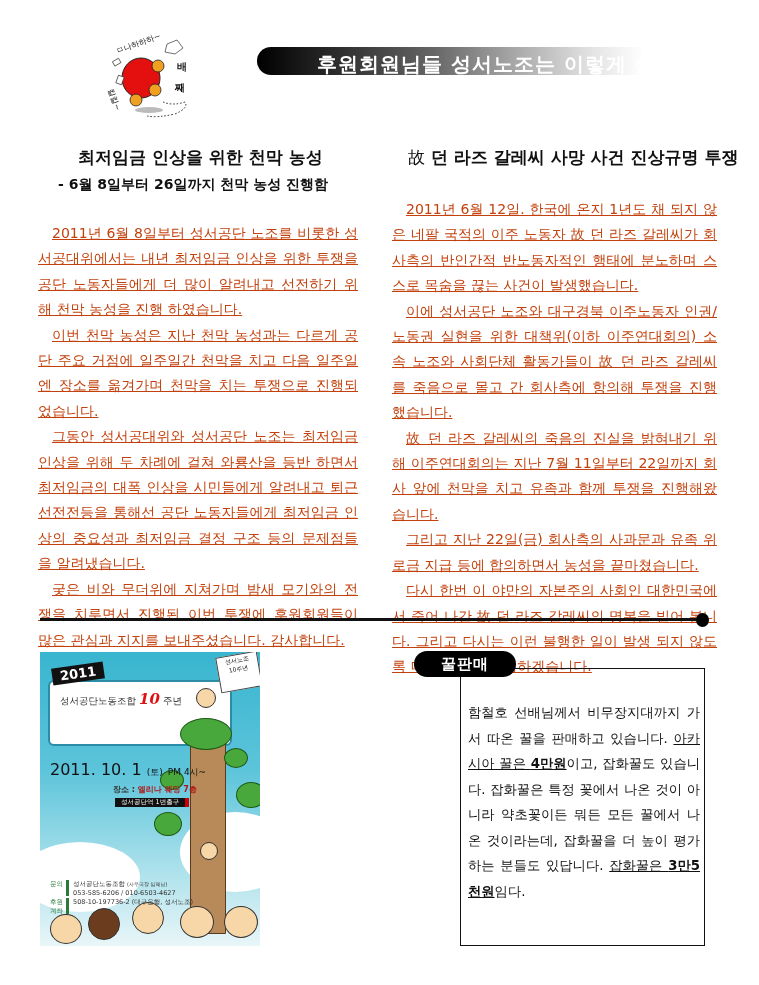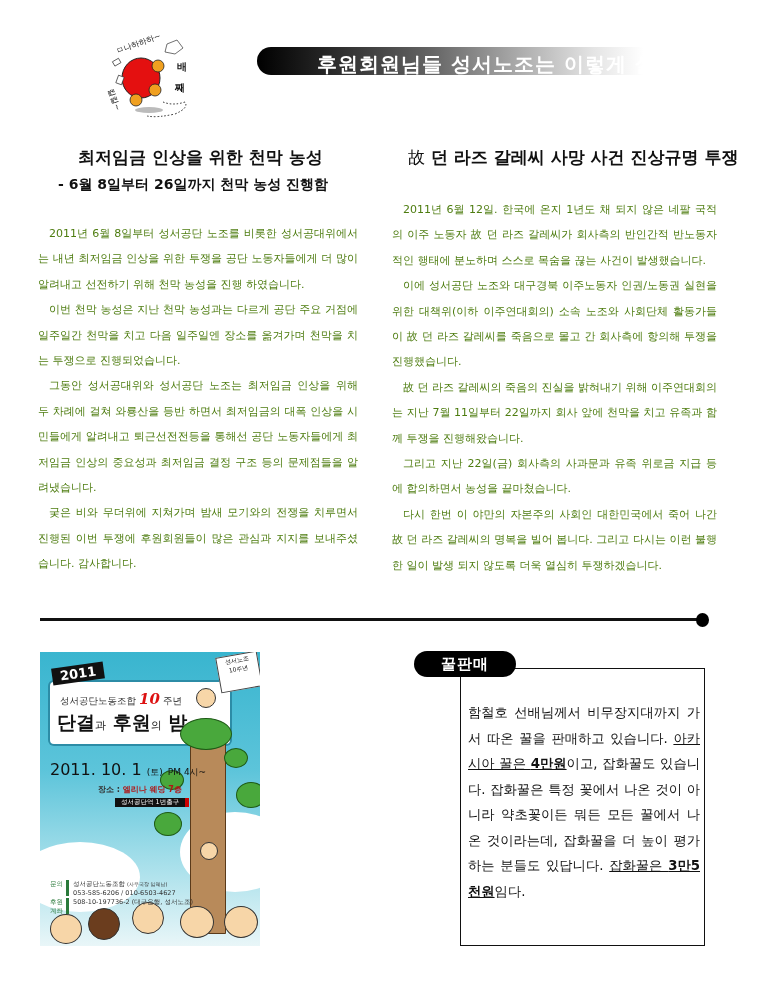--- a/index.html
+++ b/index.html
@@ -17,21 +17,21 @@
     border-radius: 14px 0 0 14px;
     background: linear-gradient(90deg, #000 0%, #2a2a2a 18%, #666 42%, #aaa 62%, #e4e4e4 80%, #fff 92%);
     display: flex; align-items: center;
   }
   .banner span {
     position: absolute; left: 60px; top: 4px;
     font-size: 20px; color: #fff; letter-spacing: 1px; white-space: nowrap; font-weight: bold;
   }
 
   
-  .col { font-size: 11px; line-height: 25.4px; text-align: justify; color: #4d7c0f; }
+  .col { font-size: 14px; line-height: 25.4px; text-align: justify; color: #c2410c; text-decoration: underline; }
   .col p { margin: 0; text-indent: 1em; }
   .title {
     font-weight: bold; font-size: 17px; white-space: nowrap;
   }
   .subtitle { font-weight: bold; font-size: 14px; white-space: nowrap; }
 
   .left-title { left: 78px; top: 146px; }
   .left-sub { left: 58px; top: 176px; }
   .left-body { left: 38px; top: 221px; width: 320px; }
 
@@ -57,21 +57,21 @@
   .poster .year-tag {
     position: absolute; left: 12px; top: 13px; background: #111; color: #fff;
     font-weight: bold; font-size: 13px; padding: 1px 8px; transform: rotate(-8deg);
   }
   .poster .union { position: absolute; left: 20px; top: 38px; font-size: 9.5px; color: #333; white-space: nowrap; }
   .poster .union b { color: #d11; font-size: 15px; font-style: italic; font-family: "DejaVu Serif", serif; }
   .poster .night { position: absolute; left: 17px; top: 58px; font-size: 19px; font-weight: bold; white-space: nowrap; color: #111; }
   .poster .night small { font-size: 11px; font-weight: normal; }
   .poster .date { position: absolute; left: 10px; top: 108px; font-size: 16px; white-space: nowrap; color: #111; }
   .poster .date small { font-size: 9px; }
-  .poster .venue { position: absolute; left: 58px; top: 132px; font-size: 8px; color: #b01515; font-weight: bold; white-space: nowrap; }
+  .poster .venue { position: absolute; left: 73px; top: 132px; font-size: 8px; color: #b01515; font-weight: bold; white-space: nowrap; }
   .poster .venue em { color: #333; font-style: normal; }
   .poster .exit { position: absolute; left: 75px; top: 146px; font-size: 6.5px; color: #fff; background: #111; padding: 0 6px; border-right: 4px solid #c00; white-space: nowrap; }
   .poster .quote { position: absolute; left: 18px; top: 172px; font-size: 7px; line-height: 10px; color: #333; white-space: pre-line; }
   .poster .contact { position: absolute; left: 10px; top: 228px; font-size: 6.5px; line-height: 9px; color: #333; }
   .poster .contact .lbl { color: #2a7a3a; display: inline-block; width: 16px; vertical-align: top; }
   .poster .contact .bar { display: inline-block; width: 3px; height: 16px; background: #2a7a3a; margin-right: 4px; vertical-align: top; }
   .poster .tree-trunk { position: absolute; left: 150px; top: 80px; width: 34px; height: 200px; background: #b88a5a; border-radius: 10px 10px 0 0; border: 1px solid #5a3a1a; }
   .poster .leaf { position: absolute; background: #49a83c; border-radius: 50%; border: 1px solid #1e5a16; }
   .poster .face { position: absolute; background: #f7d6a8; border-radius: 50%; border: 1px solid #333; }
   .poster .flag { position: absolute; left: 178px; top: 2px; width: 40px; height: 34px; background: #fff; border: 1px solid #444; font-size: 6px; line-height: 9px; text-align: center; transform: rotate(-10deg); }
@@ -146,25 +146,20 @@
 <div class="abs poster">
   <div class="cloud" style="left:-20px;top:190px;width:120px;height:70px;"></div>
   <div class="cloud" style="left:140px;top:160px;width:110px;height:80px;"></div>
   <div class="whitebox"></div>
   <div class="year-tag">2011</div>
   <div class="union">
     <span>성서공단노동조합</span>
     <b>10</b>
     <span>주년</span>
   </div>
-  <div class="night">
-    <span>단결</span><small>과</small>
-    <span>후원</span><small>의</small>
-    <span>밤</span>
-  </div>
   <div class="tree-trunk"></div>
   <div class="leaf" style="left:140px;top:66px;width:50px;height:30px;"></div>
   <div class="leaf" style="left:120px;top:118px;width:22px;height:18px;"></div>
   <div class="leaf" style="left:184px;top:96px;width:22px;height:18px;"></div>
   <div class="leaf" style="left:196px;top:130px;width:28px;height:24px;"></div>
   <div class="leaf" style="left:114px;top:160px;width:26px;height:22px;"></div>
   <div class="face" style="left:156px;top:36px;width:18px;height:18px;"></div>
   <div class="face" style="left:160px;top:190px;width:16px;height:16px;"></div>
   <div class="face" style="left:10px;top:262px;width:30px;height:28px;"></div>
   <div class="face" style="left:48px;top:256px;width:30px;height:30px;background:#6b3d1e;"></div>

